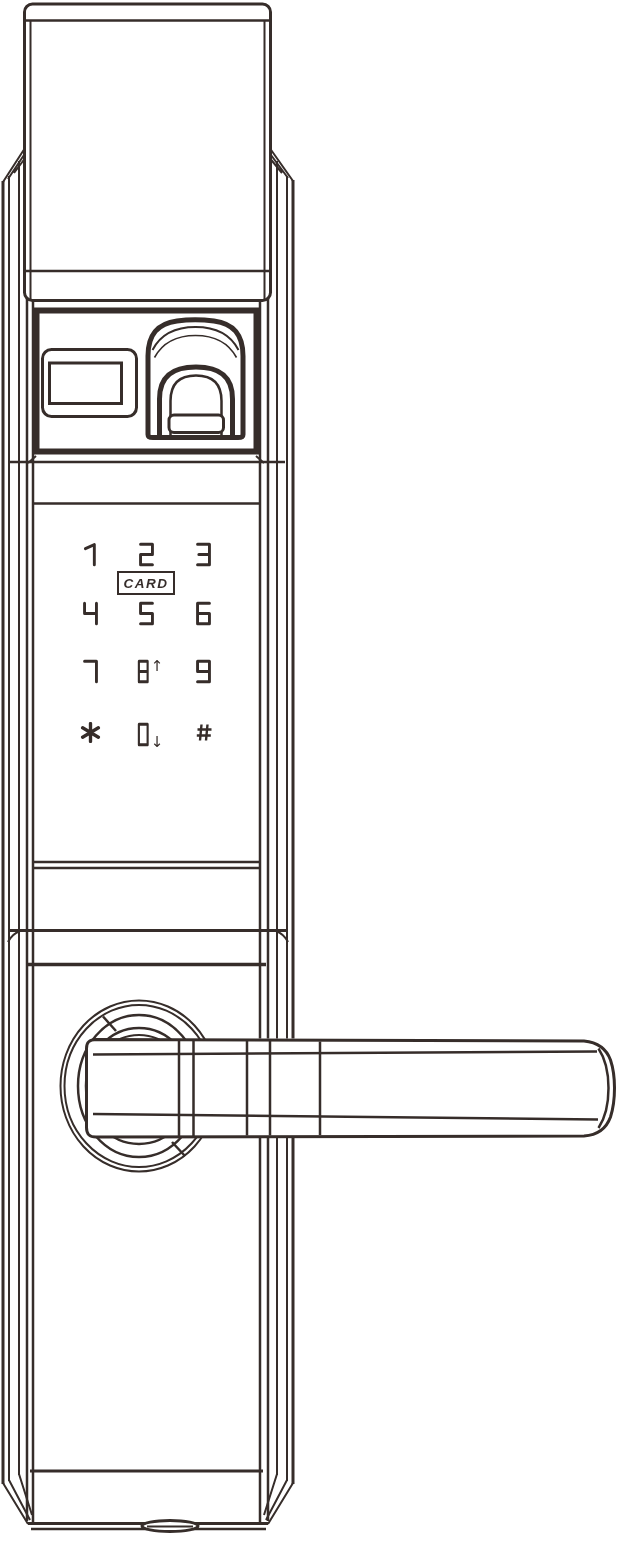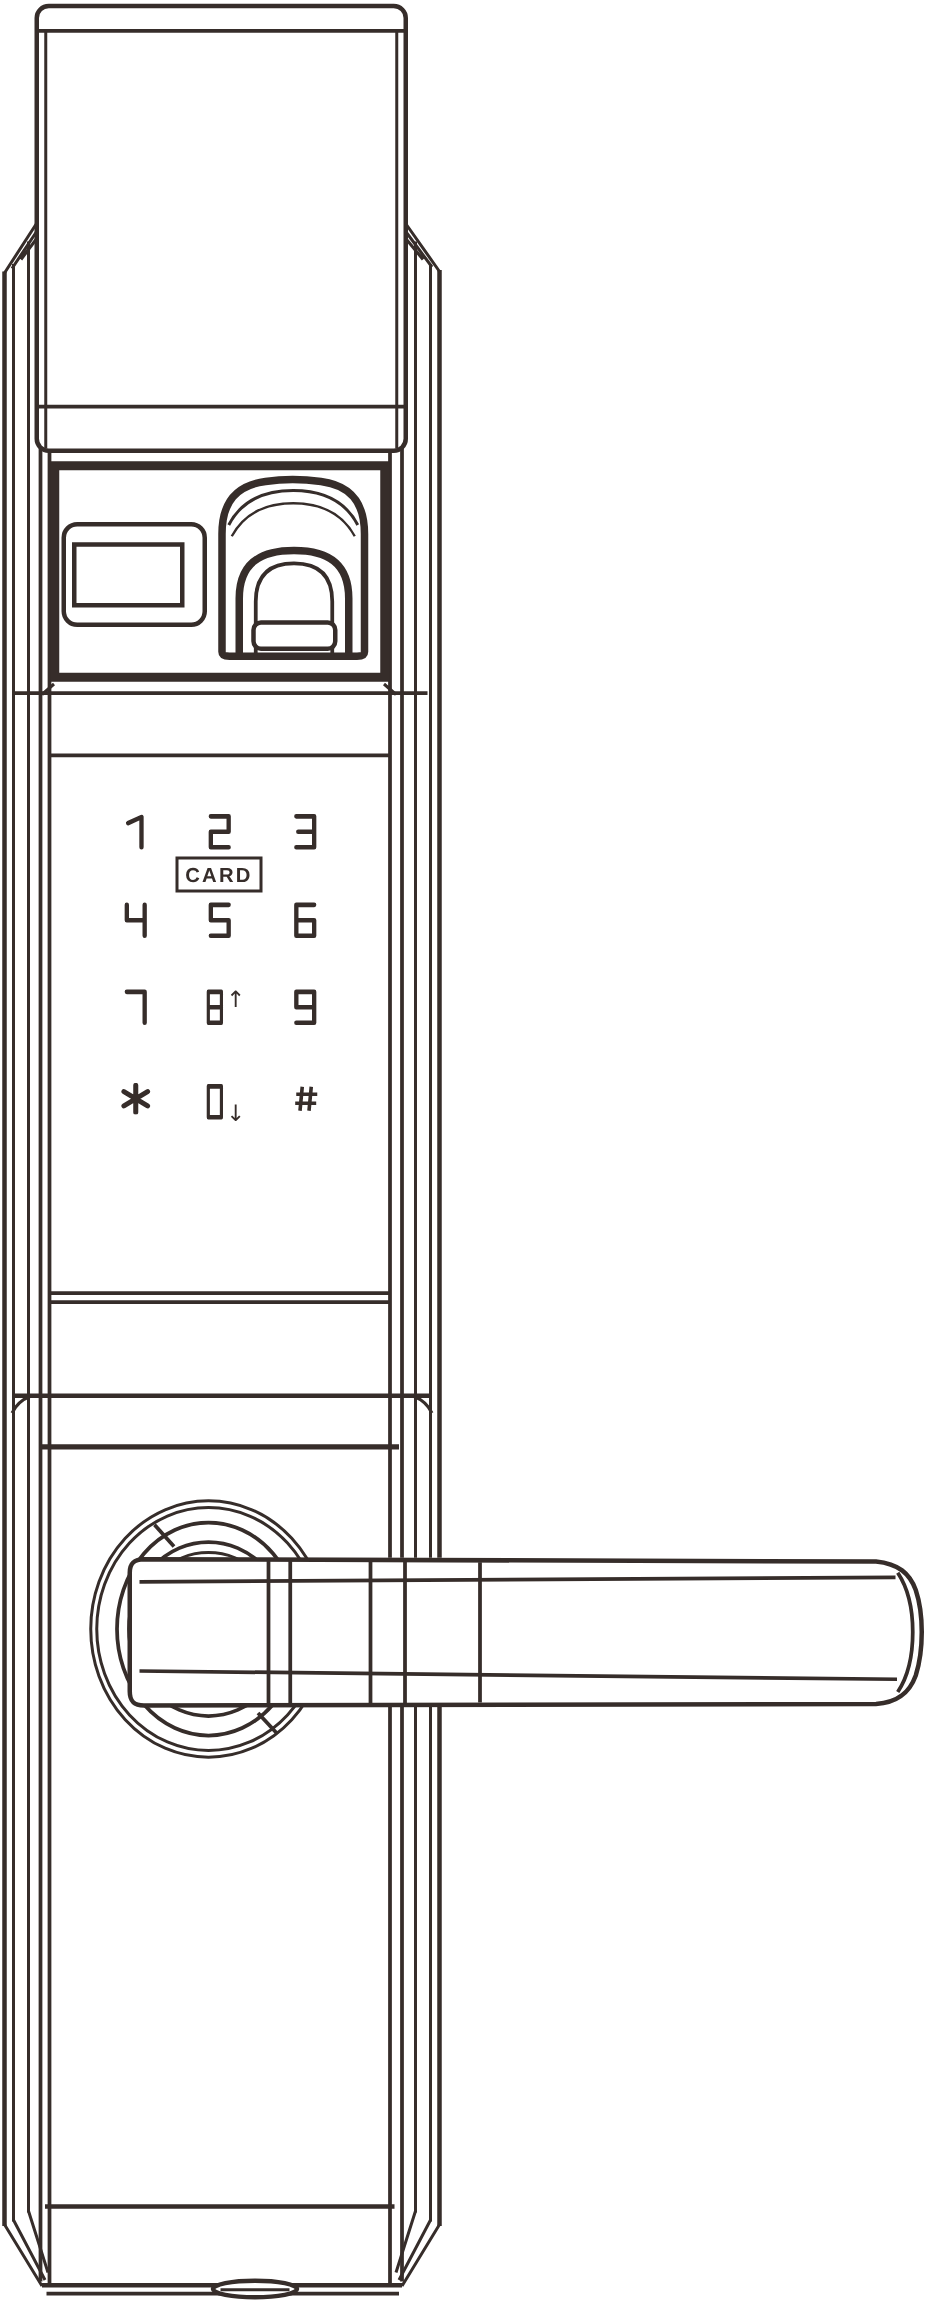--- a/index.html
+++ b/index.html
@@ -13,21 +13,21 @@
   .fw{fill:#fff;}
   
   .keypad-overlay{position:absolute;left:0;top:0;width:617px;height:1541px;pointer-events:none;}
   .key{position:absolute;line-height:0;}
   .key svg{display:block;}
   .suffix{position:absolute;left:100%;margin-left:1px;line-height:1;
           font-family:"DejaVu Sans",sans-serif;font-size:15px;color:var(--line,#362d2a);}
   .suffix.up{top:0px;} .suffix.down{bottom:-3px;}
   .card-box{position:absolute;left:117px;top:571px;width:54px;height:20px;
             border:2.5px solid var(--line,#362d2a);display:flex;align-items:center;justify-content:center;
-            background:#fff;}
+            background:#fff;font-style:italic;}
   .card-box span{font-weight:bold;font-size:13.5px;letter-spacing:1.5px;color:var(--line,#362d2a);
                  font-family:"Liberation Sans",sans-serif;}
 </style>
 </head>
 <body>
 
 <div class="stage">
 
   <svg class="lineart" width="617" height="1541" viewBox="0 0 617 1541">
 

